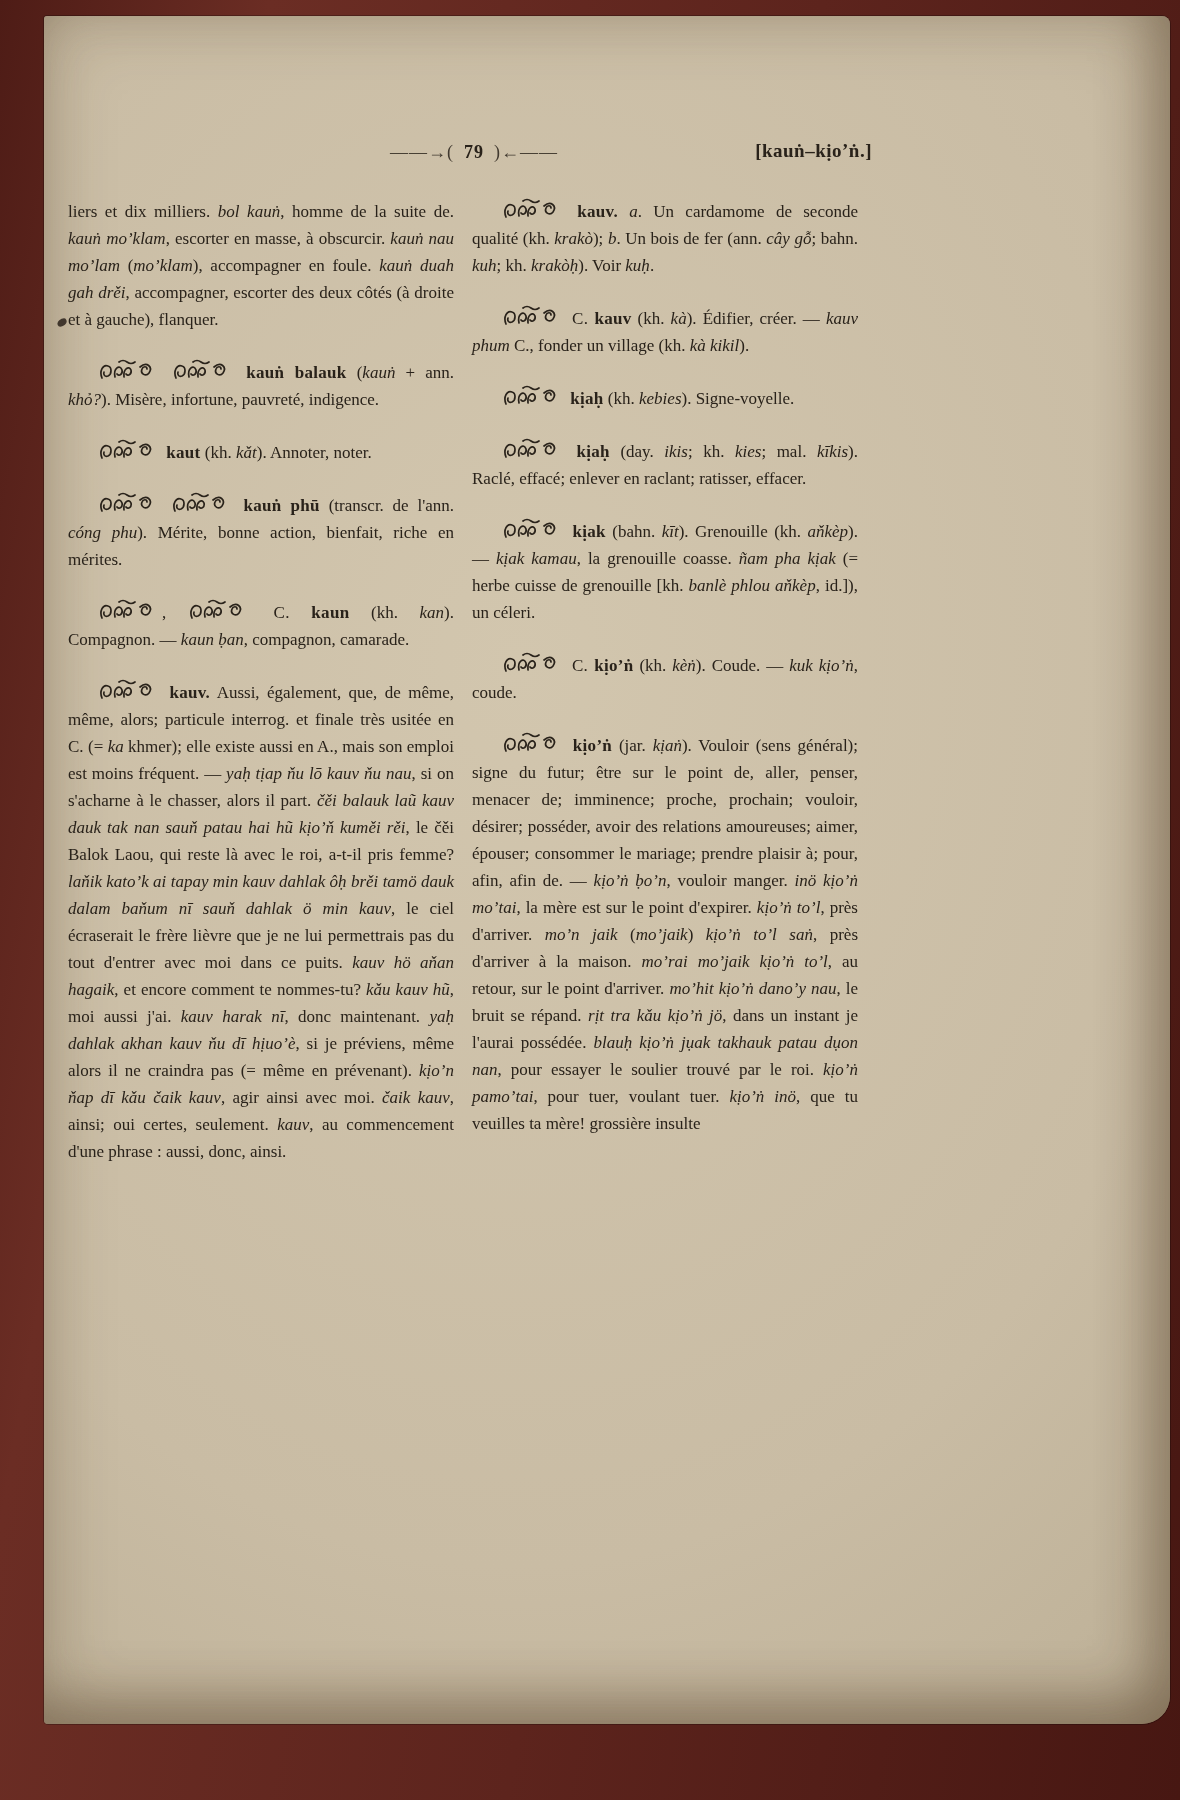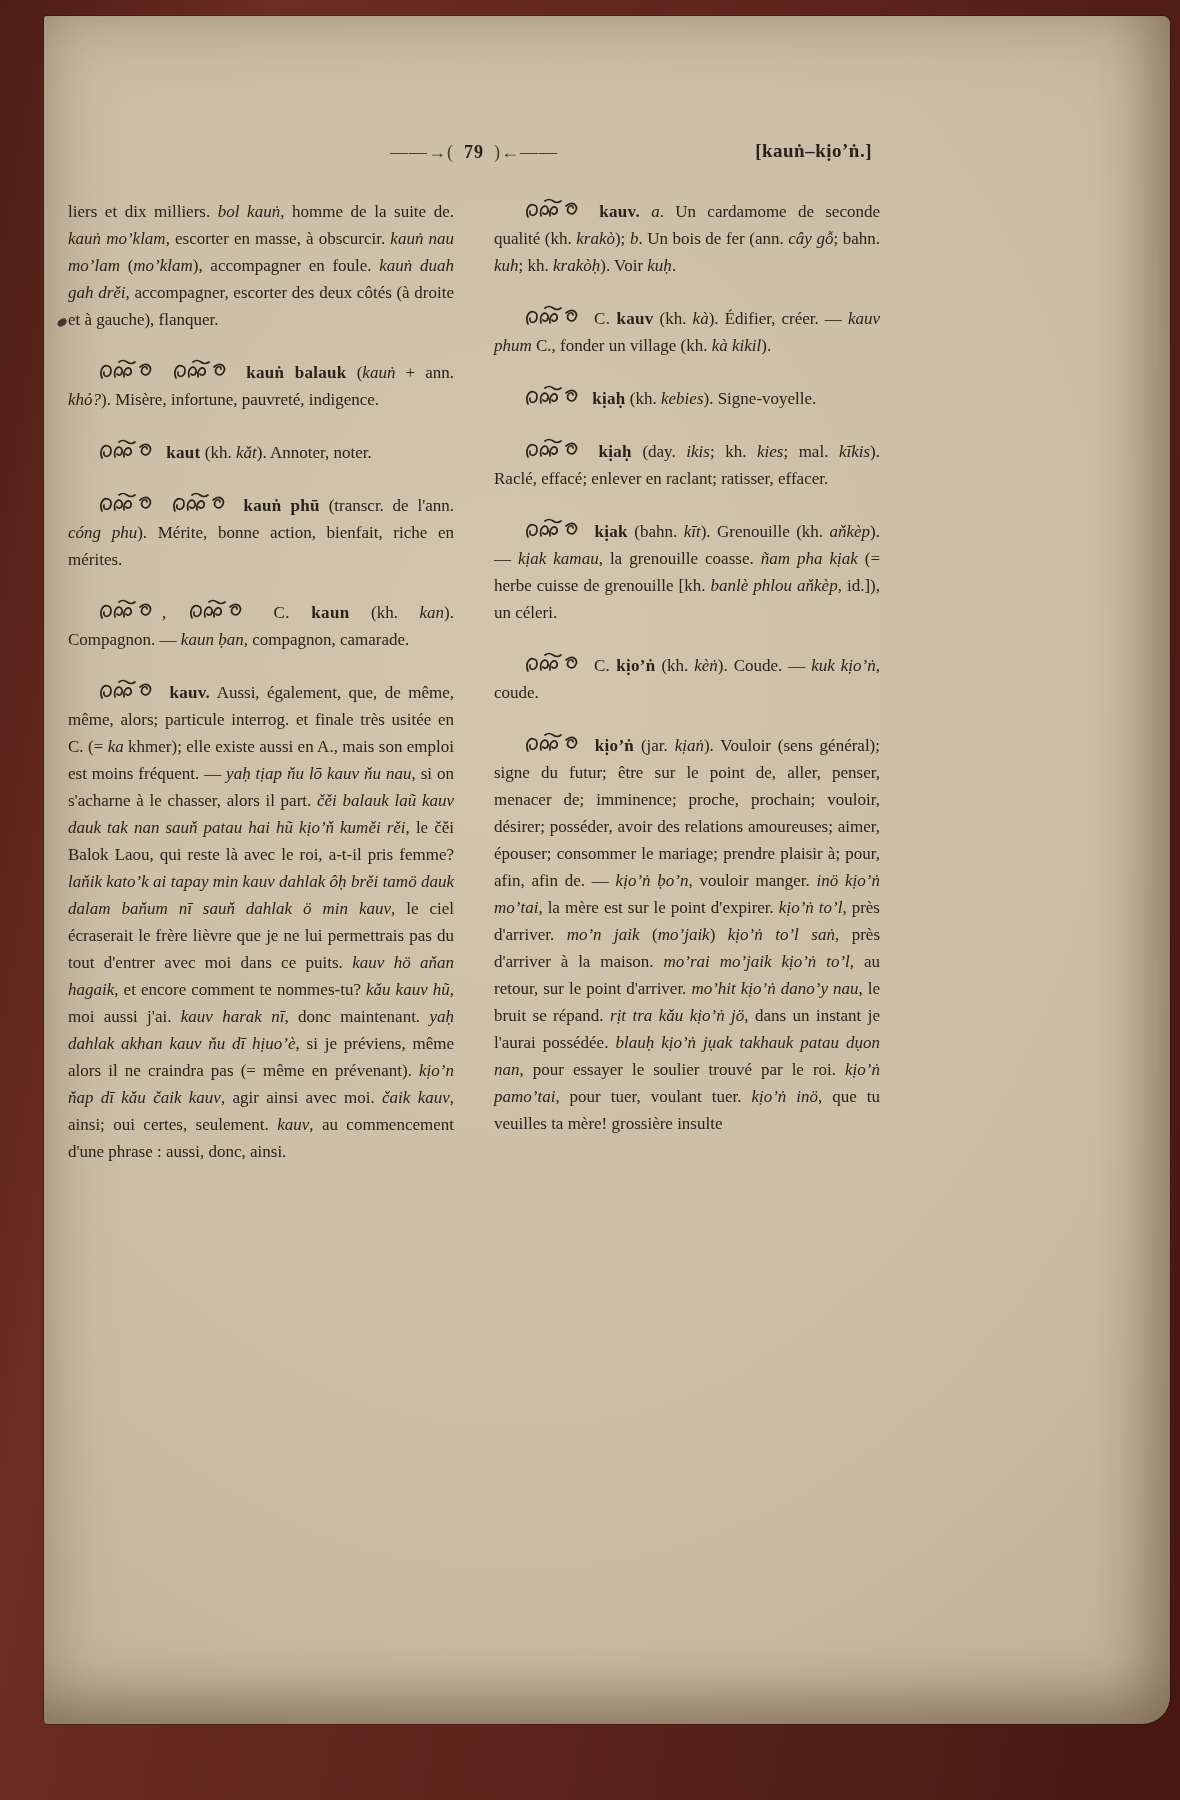--- a/index.html
+++ b/index.html
@@ -28,21 +28,21 @@
     position:absolute;left:57px;top:319px;width:10px;height:7px;
     background:#2a211a;border-radius:60% 40% 55% 45%;
     transform:rotate(-25deg);opacity:.85;
   }
   .content{position:absolute;left:24px;top:126px;width:812px;}
   .page-header{position:relative;height:34px;margin-bottom:22px;color:var(--ink);}
   .folio{position:absolute;left:0;right:0;text-align:center;font-size:18px;letter-spacing:1px;}
   .folio-num{margin:16px 10px;font-weight:bold;}
   .orn{opacity:.85;}
   .running-head{position:absolute;right:8px;top:-2px;font-size:19px;font-weight:bold;letter-spacing:.5px;}
-  .columns{display:flex;gap:40px;}
+  .columns{display:flex;gap:18px;}
   .col{width:386px;font-size:17px;line-height:27px;text-align:justify;color:var(--ink);}
   .para{margin:0 0 26px;}
   .entry{margin:0 0 26px;text-indent:30px;}
   .entry i, .para i{font-style:italic;}
   .hw{font-weight:bold;letter-spacing:.3px;}
   .hw-prefix{letter-spacing:.3px;}
   .cham{display:inline-block;text-indent:0;margin-right:6px;}
   .cham svg{vertical-align:-7px;}
 </style>
 </head>

